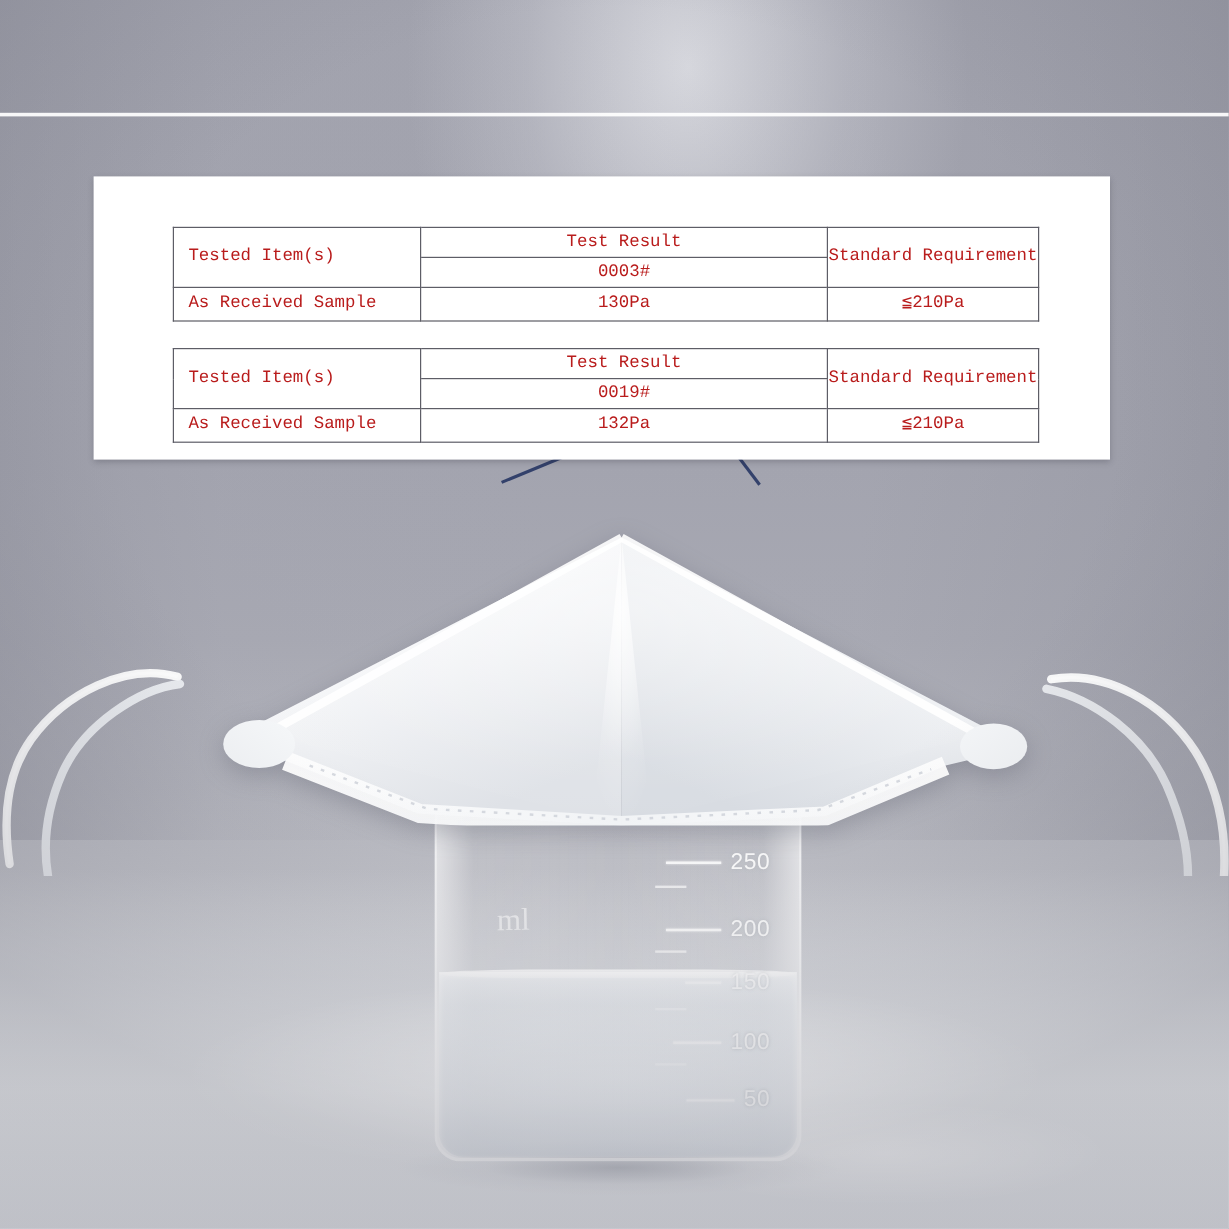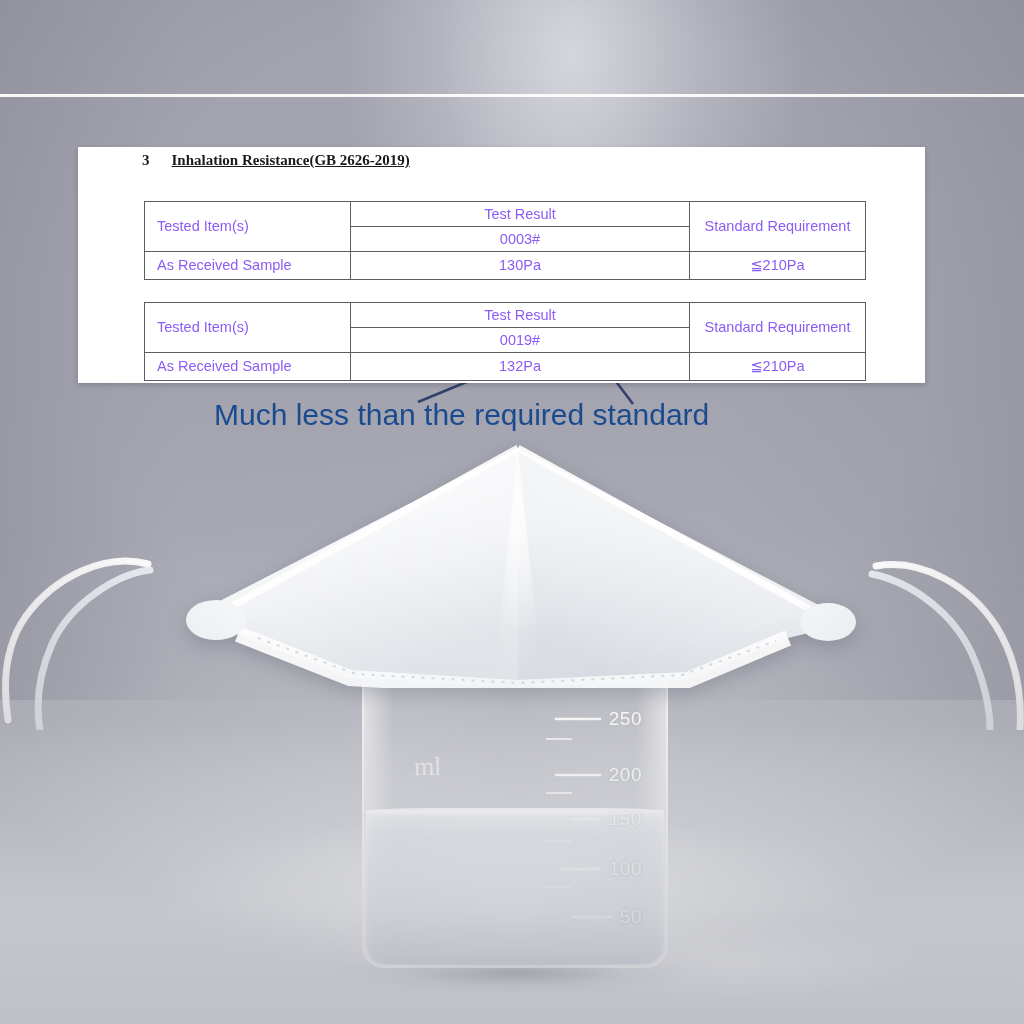--- a/index.html
+++ b/index.html
@@ -70,24 +70,23 @@
     font-size:15px;font-weight:bold;color:#1a1a1a;
     white-space:nowrap;
   }
   .doc-heading .num{margin-right:22px;text-decoration:none;display:inline-block;}
   .doc-heading .ttl{text-decoration:underline;}
 
   
   table.res{
     position:absolute;
     border-collapse:collapse;
-    font-family:Liberation Sans, sans-serif;
-    color:#8b5cf6;
+    font-family:Liberation Mono, monospace;
+    color:#b91c1c;
     table-layout:fixed;
-    margin-top:12px;
   }
   table.res td{
     border:1px solid #5d5d66;
     text-align:center;
     font-size:14.5px;
     padding:0;
     line-height:1;
   }
   table.res td.left{
     text-align:left;padding-left:12px;font-size:14.5px;
@@ -268,23 +267,20 @@
   </div>
 
   <div class="bg-vignette"></div>
 
   <svg class="leaders">
     <line x1="527" y1="264" x2="633" y2="404" stroke="#33416b" stroke-width="2.6"></line>
     <line x1="510" y1="364" x2="418" y2="402" stroke="#33416b" stroke-width="2.6"></line>
   </svg>
 
   <div class="doc-panel">
-    <div class="doc-heading">
-      <span class="num">3</span><span class="ttl">Inhalation Resistance(GB 2626-2019)</span>
-    </div>
 
     <table class="res t1">
       <tbody>
           <tr class="h-tr">
         <td class="left c-item" rowspan="2">Tested Item(s)</td>
         <td class="c-res">Test Result</td>
         <td class="c-std" rowspan="2">Standard Requirement</td>
       </tr>
       <tr class="h-tr">
         <td>0003#</td>
@@ -309,17 +305,16 @@
       </tr>
       <tr class="h-row">
         <td class="left">As Received Sample</td>
         <td>132Pa</td>
         <td>≦210Pa</td>
       </tr>
     </tbody>
       </table>
   </div>
 
-  <div class="caption">Much less than the required standard</div>
 
   <div class="rule-line"></div>
 
 </div>
 
 </body></html>

